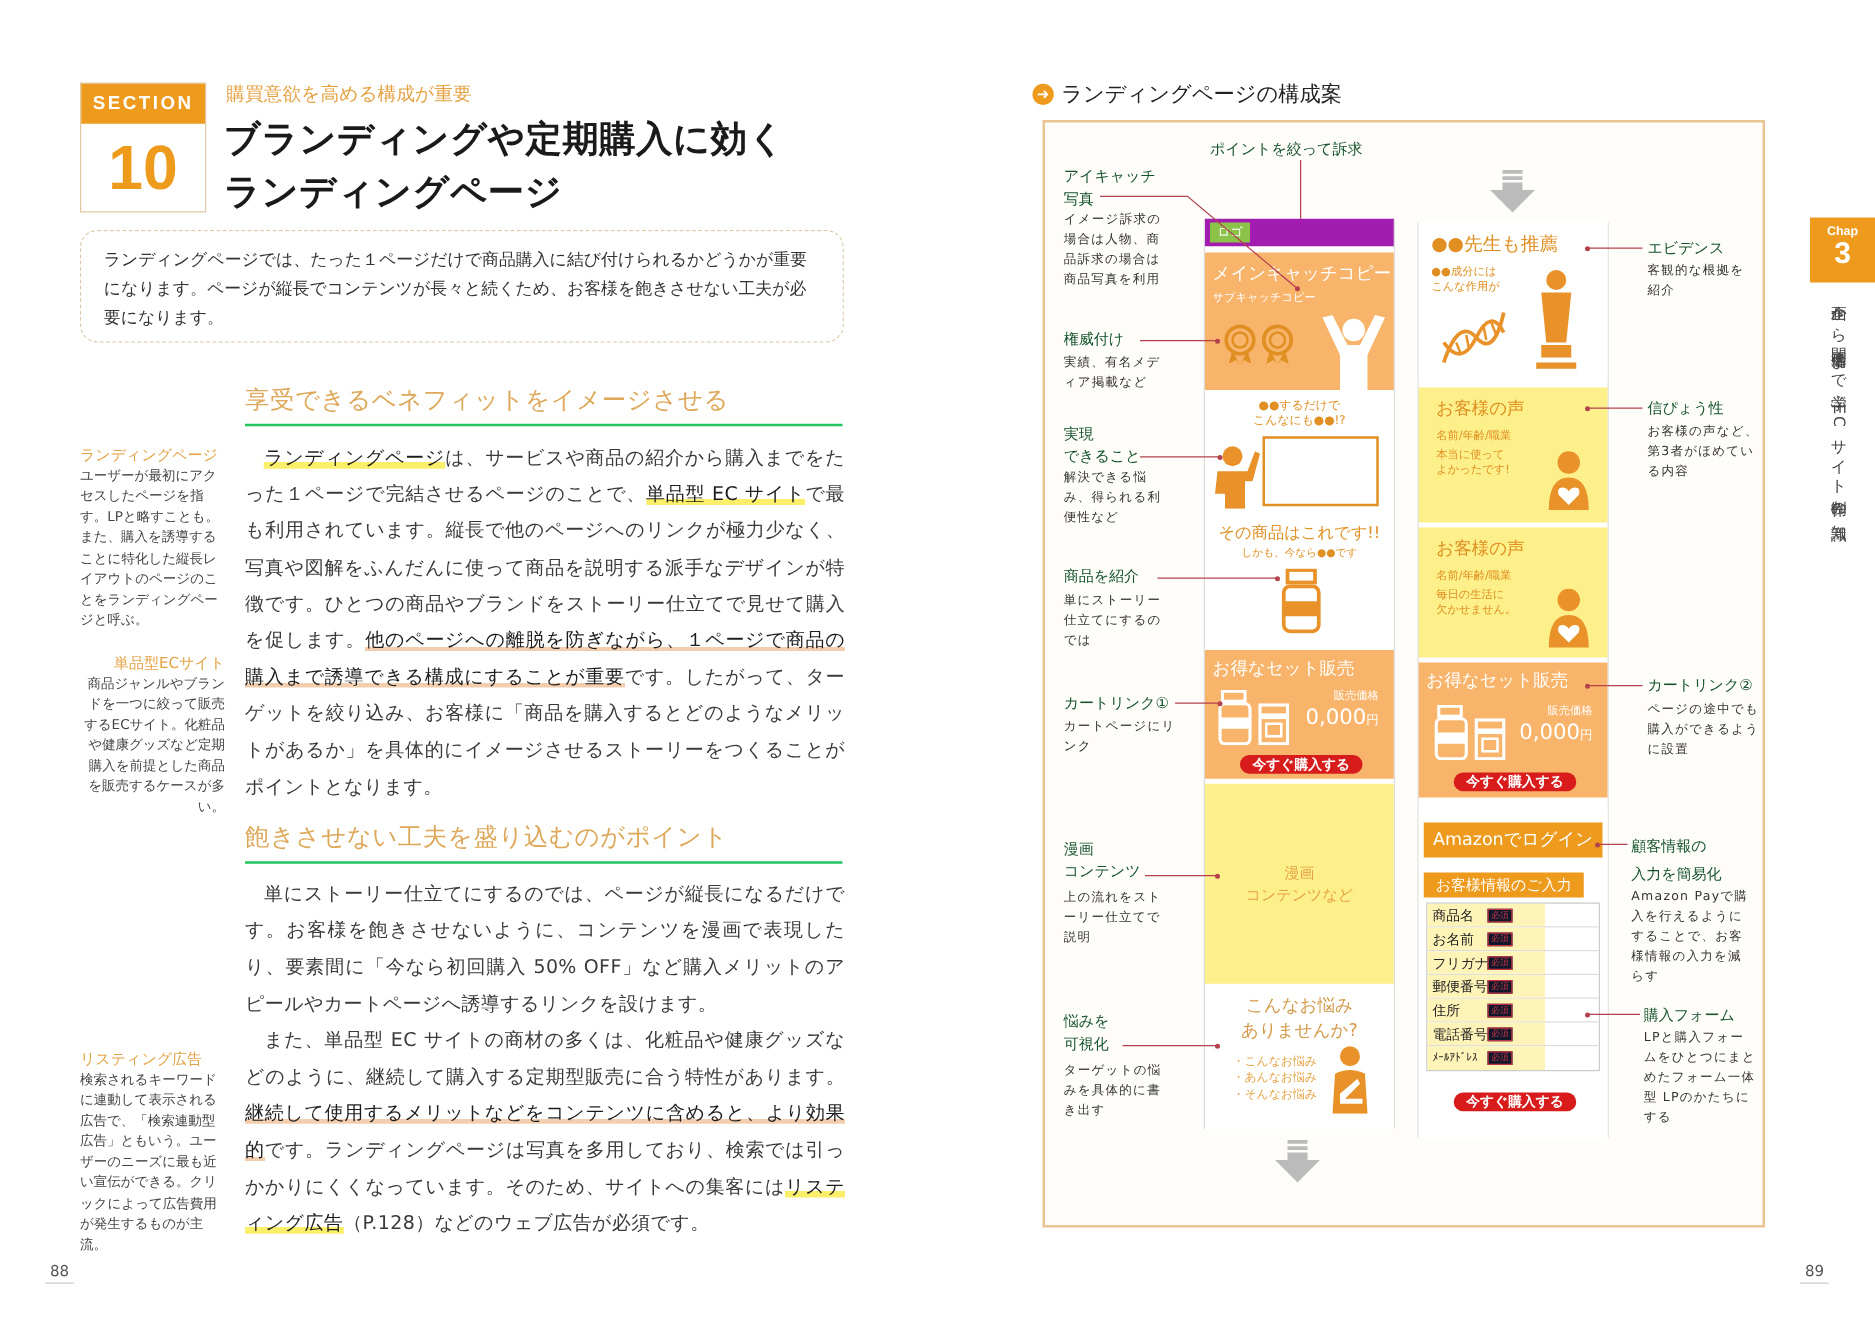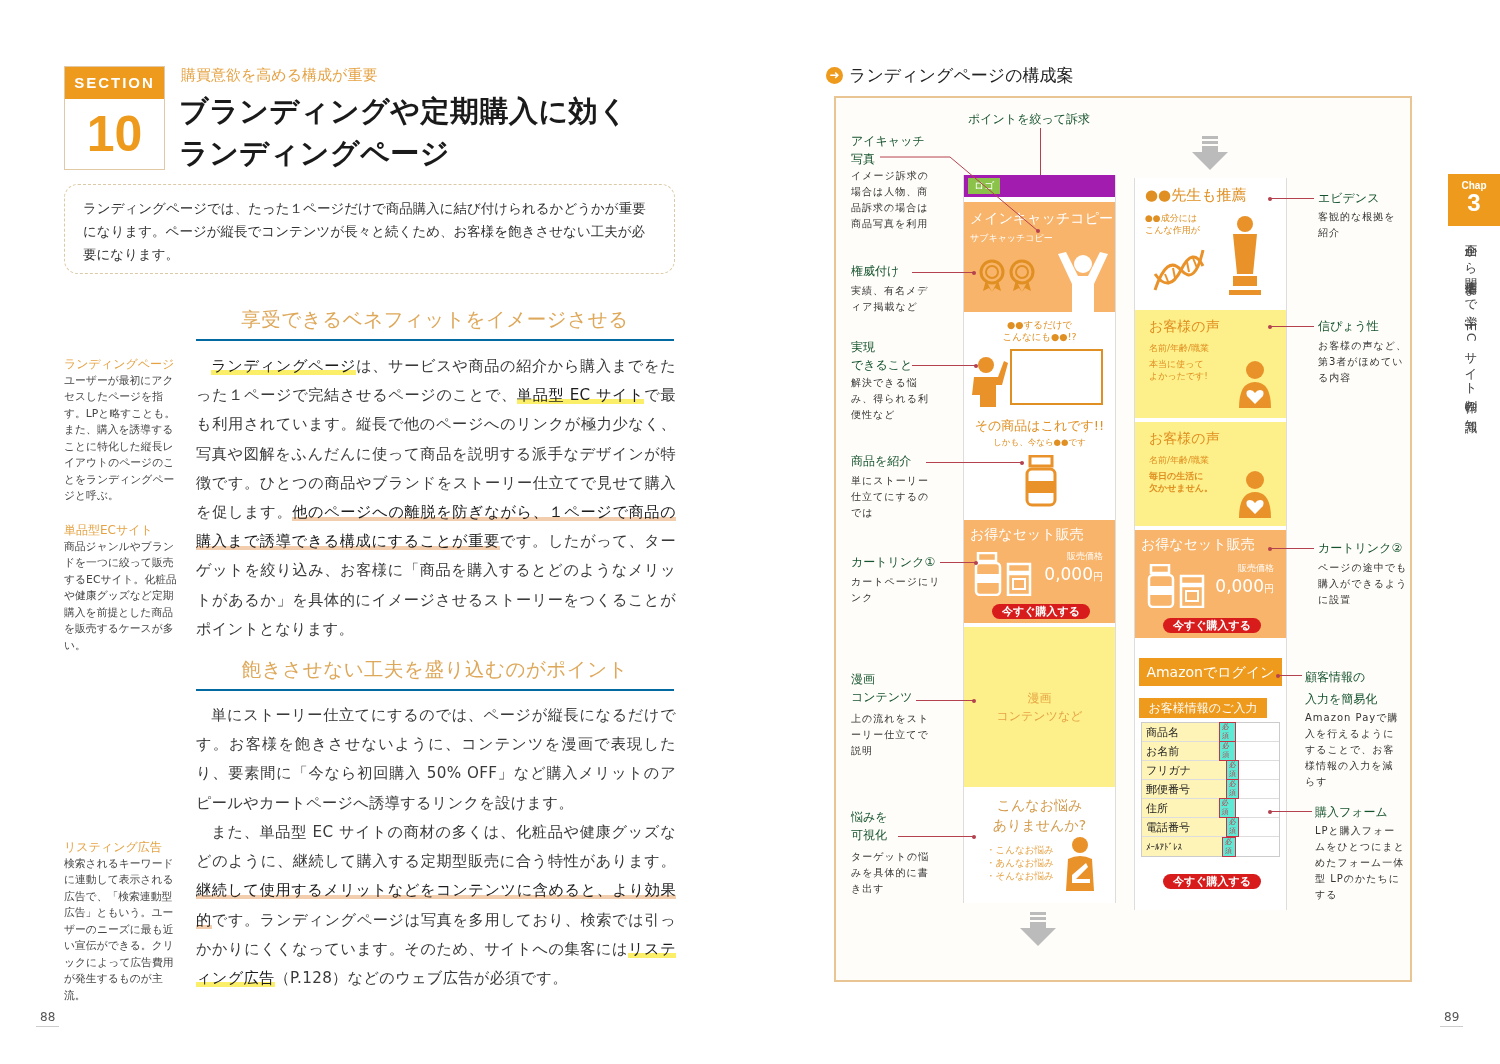--- a/index.html
+++ b/index.html
@@ -7,21 +7,21 @@
   body { position: relative; font-family: "DejaVu Sans", "Liberation Sans", sans-serif; color: #333; }
 
   
   .section-box { position: absolute; left: 64px; top: 66px; width: 101px; height: 104px; border: 1px solid #e1c9a6; background: #fff; }
   .section-box .lbl { height: 32px; background: #ee9a1c; color: #fff; font: bold 15px "Liberation Sans", sans-serif; letter-spacing: 2px; text-align: center; line-height: 32px; }
   .section-box .num { color: #ee9a1c; font: bold 50px "Liberation Sans", sans-serif; text-align: center; line-height: 70px; }
   .kicker { position: absolute; left: 181px; top: 66px; color: #e5a243; font-size: 15px; }
   .title { position: absolute; left: 179px; top: 90px; font-size: 29px; font-weight: bold; color: #1a1a1a; line-height: 42px; letter-spacing: 0.5px; }
   .lead { position: absolute; left: 64px; top: 184px; width: 611px; height: 90px; border: 1.5px dashed #dcc9a6; border-radius: 14px; padding: 12px 18px; font-size: 13.5px; line-height: 23px; color: #333; }
 
-  .h2 { position: absolute; left: 196px; width: 478px; font-size: 19.5px; color: #dea85a; border-bottom: 2px solid #0369a1; padding-bottom: 6px; letter-spacing: 0.5px; text-align: center; }
+  .h2 { position: absolute; left: 196px; width: 478px; font-size: 19.5px; color: #dea85a; border-bottom: 2px solid #22c55e; padding-bottom: 6px; letter-spacing: 0.5px; }
   .body-p { position: absolute; left: 196px; width: 480px; font-size: 15.2px; line-height: 29.2px; color: #3a3a3a; text-align: justify; letter-spacing: 0.3px; }
   .hl-y { background: linear-gradient(transparent 72%, #fbef6a 72%); color: #1c1c1c; }
   .hl-o { background: linear-gradient(transparent 80%, #f2cdae 80%); color: #1c1c1c; }
 
   .note { position: absolute; left: 64px; width: 116px; font-size: 10.8px; line-height: 16.5px; color: #444; }
   .note .nt { color: #e5a243; font-size: 12px; display: block; }
 
   .pgnum { position: absolute; top: 1010px; font-size: 12px; color: #555; border-bottom: 1px solid #ccc; padding: 0 4px 2px; }
 
   
@@ -45,21 +45,21 @@
   .vleader { position: absolute; width: 1px; background: #b4424e; }
 
   .buy-btn { position: absolute; background: #d81c1c; color: #fff; font-weight: bold; font-size: 11px; border-radius: 8px; text-align: center; line-height: 15px; }
   .down-arrow { position: absolute; width: 36px; height: 36px; }
 
   .form-table { position: absolute; left: 6px; right: 6px; border: 1.5px solid #ccc; background: #fff; }
   .form-row { display: flex; height: 19px; border-bottom: 1px solid #ddd; font-size: 11px; align-items: center; }
   .form-row:last-child { border-bottom: none; }
   .form-row .lab { width: 94px; background: #fff4b8; height: 100%; display: flex; align-items: center; padding-left: 4px; gap: 4px; color: #222; }
   .form-row .lab span.k { width: 40px; display: inline-block; white-space: nowrap; }
-  .req { font-size: 7px; color: #c23446; border: 1px solid #c23446; padding: 0 2px; line-height: 9px; background: #5eead4; margin-left: 36px; }
+  .req { font-size: 7px; color: #c23446; border: 1px solid #c23446; padding: 0 2px; line-height: 9px; background: #0f172a; }
 
   .chap-tab { position: absolute; left: 1448px; top: 174px; width: 52px; height: 52px; background: #ee9a1c; color: #fff; text-align: center; }
   .chap-tab .c { font: bold 10px "Liberation Sans", sans-serif; margin-top: 6px; display:block; }
   .chap-tab .n { font: bold 24px "Liberation Sans", sans-serif; line-height: 24px; display:block; }
   .chap-vert { position: absolute; left: 1462px; top: 234px; writing-mode: vertical-rl; font-size: 12.5px; color: #444; letter-spacing: 1.5px; }
 </style>
 </head>
 <body>
 
 <div class="section-box">
@@ -77,21 +77,21 @@
 <div class="body-p" style="top:352px; text-indent:1em;"><span class="hl-y">ランディングページ</span><span>は、サービスや商品の紹介から購入までをたった１ページで完結させるページのことで、</span><span class="hl-y">単品型 EC サイト</span><span>で最も利用されています。縦長で他のページへのリンクが極力少なく、写真や図解をふんだんに使って商品を説明する派手なデザインが特徴です。ひとつの商品やブランドをストーリー仕立てで見せて購入を促します。</span><span class="hl-o">他のページへの離脱を防ぎながら、１ページで商品の購入まで誘導できる構成にすることが重要</span><span>です。したがって、ターゲットを絞り込み、お客様に「商品を購入するとどのようなメリットがあるか」を具体的にイメージさせるストーリーをつくることがポイントとなります。</span></div>
 
 <div class="h2" style="top:656px;">飽きさせない工夫を盛り込むのがポイント</div>
 <div class="body-p" style="top:701px; text-indent:1em;">単にストーリー仕立てにするのでは、ページが縦長になるだけです。お客様を飽きさせないように、コンテンツを漫画で表現したり、要素間に「今なら初回購入 50% OFF」など購入メリットのアピールやカートページへ誘導するリンクを設けます。</div>
 <div class="body-p" style="top:818px; text-indent:1em;"><span>また、単品型 EC サイトの商材の多くは、化粧品や健康グッズなどのように、継続して購入する定期型販売に合う特性があります。</span><span class="hl-o">継続して使用するメリットなどをコンテンツに含めると、より効果的</span><span>です。ランディングページは写真を多用しており、検索では引っかかりにくくなっています。そのため、サイトへの集客には</span><span class="hl-y">リスティング広告</span><span>（P.128）などのウェブ広告が必須です。</span></div>
 
 <div class="note" style="top:356px;">
   <span class="nt">ランディングページ</span>
   <span>ユーザーが最初にアクセスしたページを指す。LPと略すことも。また、購入を誘導することに特化した縦長レイアウトのページのことをランディングページと呼ぶ。</span>
 </div>
-<div class="note" style="top:522px;">
+<div class="note" style="top:522px;text-align:right;">
   <span class="nt">単品型ECサイト</span>
   <span>商品ジャンルやブランドを一つに絞って販売するECサイト。化粧品や健康グッズなど定期購入を前提とした商品を販売するケースが多い。</span>
 </div>
 <div class="note" style="top:839px;">
   <span class="nt">リスティング広告</span>
   <span>検索されるキーワードに連動して表示される広告で、「検索連動型広告」ともいう。ユーザーのニーズに最も近い宣伝ができる。クリックによって広告費用が発生するものが主流。</span>
 </div>
 
 <div class="pgnum" style="left:36px;">88</div>
 
@@ -224,21 +224,21 @@
     </div>
     <svg style="position:absolute; left:102px; top:50px;" width="36" height="50">
       <circle cx="18" cy="10" r="9" fill="#e9922a"></circle>
         <path d="M2 48 Q2 22 18 22 Q34 22 34 48 Z" fill="#e9922a"></path>
         <path d="M18 44 L10 36 Q8 30 13 30 Q16 30 18 33 Q20 30 23 30 Q28 30 26 36 Z" fill="#fff"></path>
     </svg>
   </div>
   <div class="blk yellow" style="top:244px; height:104px;">
     <div class="ot" style="position:absolute; left:14px; top:8px; font-size:14px;">お客様の声</div>
     <div class="ot" style="position:absolute; left:14px; top:32px; font-size:9px;">名前/年齢/職業</div>
-    <div class="ot" style="position:absolute; left:14px; top:48px; font-size:9px; line-height:12px;font-weight:bold;">
+    <div class="ot" style="position:absolute; left:14px; top:48px; font-size:9px; line-height:12px;">
       <div>毎日の生活に</div>
       <div>欠かせません。</div>
     </div>
     <svg style="position:absolute; left:102px; top:48px;" width="36" height="50">
       <circle cx="18" cy="10" r="9" fill="#e9922a"></circle>
         <path d="M2 48 Q2 22 18 22 Q34 22 34 48 Z" fill="#e9922a"></path>
         <path d="M18 44 L10 36 Q8 30 13 30 Q16 30 18 33 Q20 30 23 30 Q28 30 26 36 Z" fill="#fff"></path>
     </svg>
   </div>
   <div class="blk orange" style="top:352px; height:108px;">

